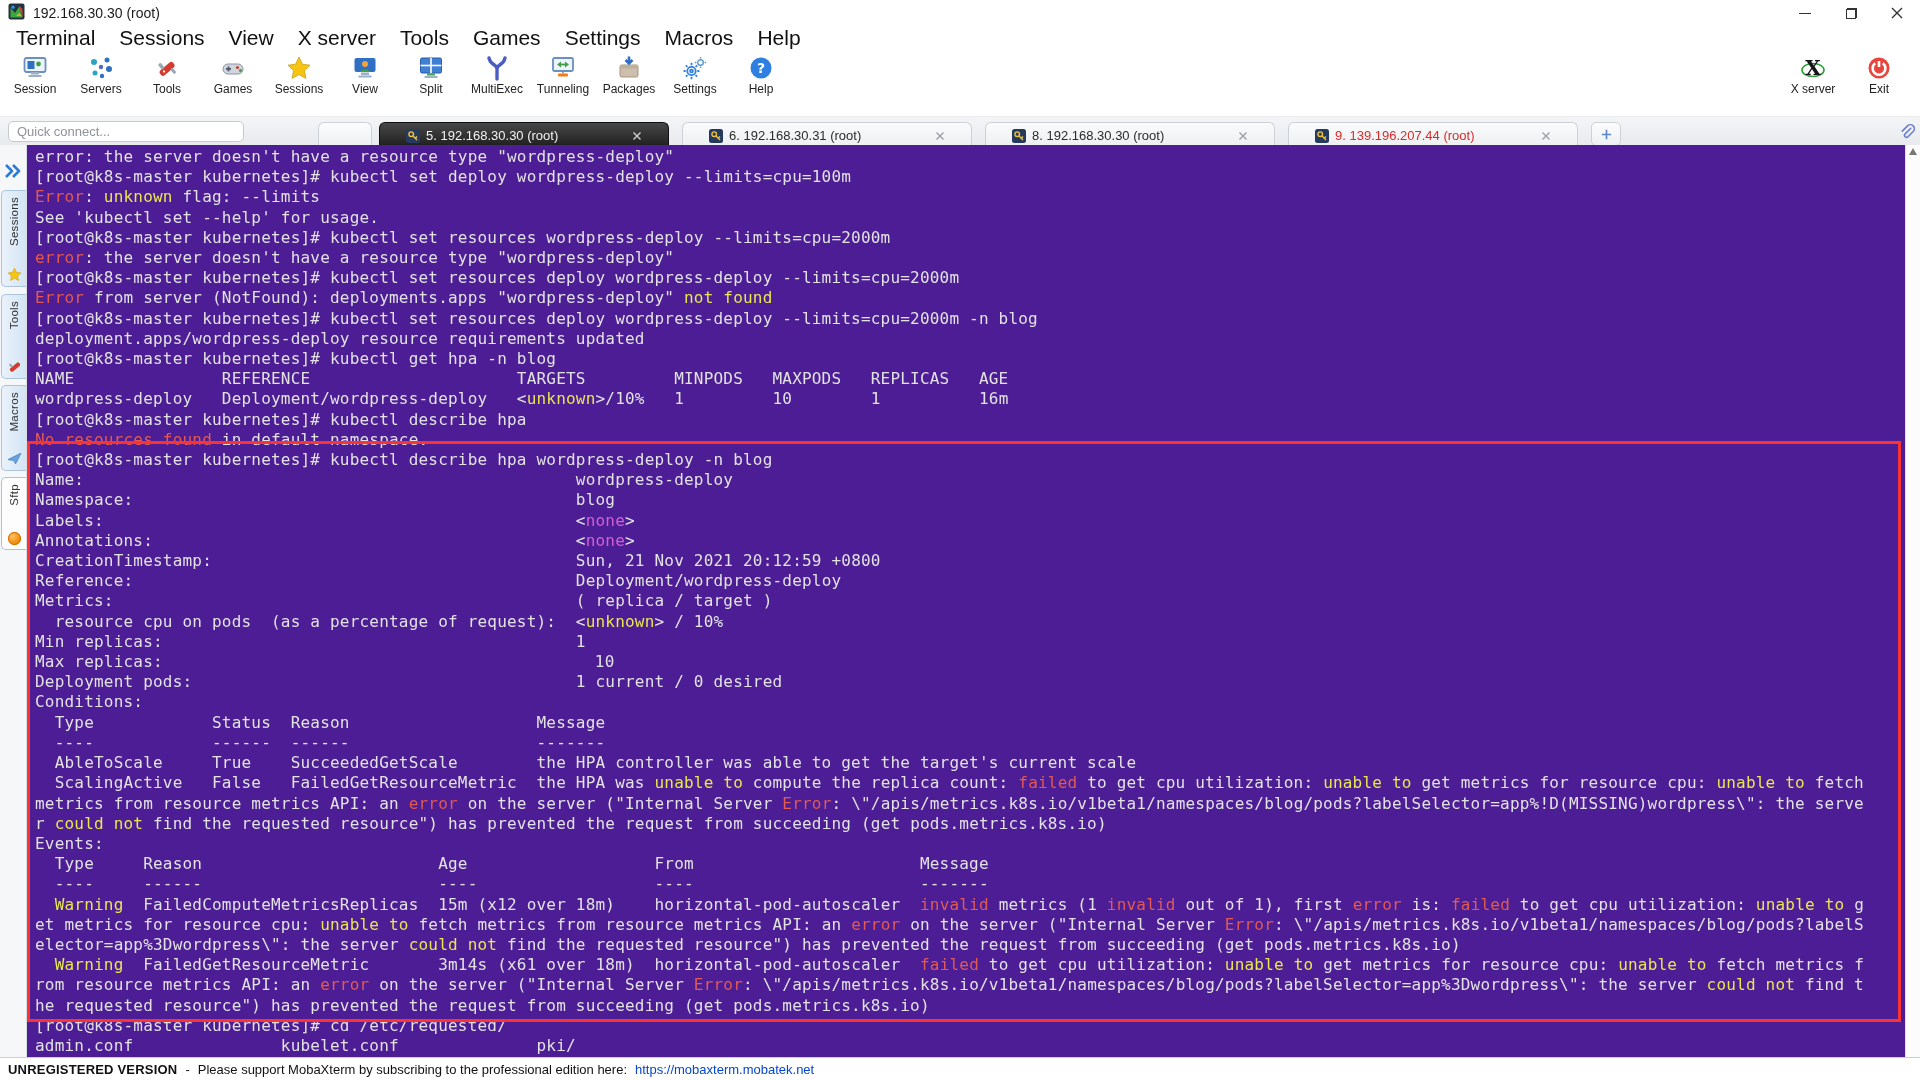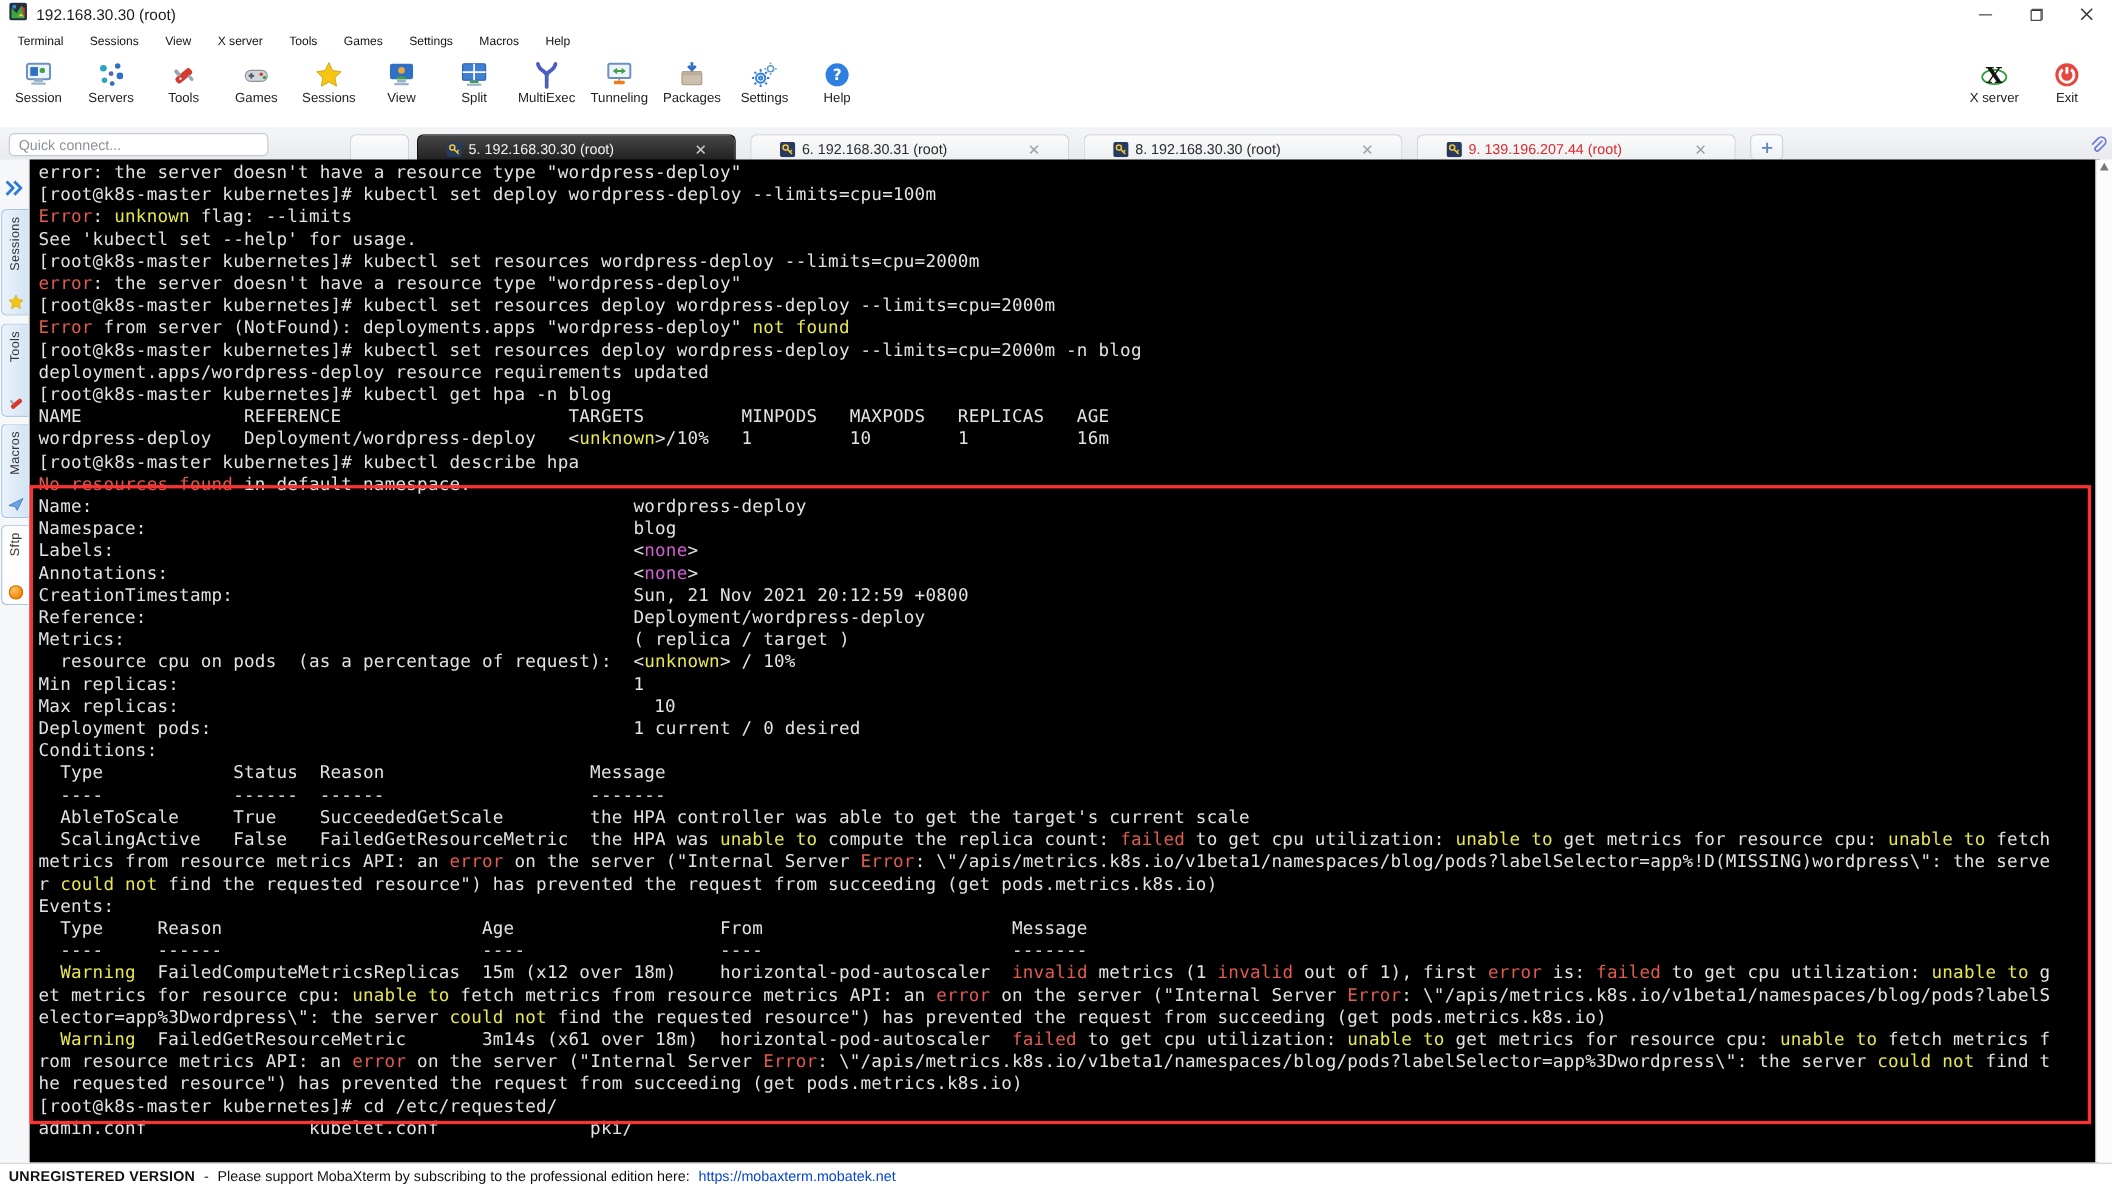--- a/index.html
+++ b/index.html
@@ -11,21 +11,21 @@
   .titlebar .title{font-size:14px;color:#1a1a1a;margin-left:8px;}
   .wincontrols{margin-left:auto;display:flex;height:100%;}
   .wc{width:46px;display:flex;align-items:center;justify-content:center;cursor:default;}
   .wc-min-glyph{width:12px;height:0;border-bottom:1.6px solid #333;}
   .wc-max-glyph{position:relative;width:11px;height:11px;}
   .wc-max-glyph .sq1{position:absolute;right:0;top:0;width:8px;height:8px;border:1.3px solid #333;background:#fff;}
   .wc-max-glyph .sq2{position:absolute;left:0;bottom:0;width:8px;height:8px;border:1.3px solid #333;background:#fff;}
 
   
   .menubar{height:24px;display:flex;align-items:center;padding-left:4px;background:#fff;}
-  .menu-item{padding:0 12px;font-size:11px;color:#111;}
+  .menu-item{padding:0 12px;font-size:21px;color:#111;}
 
   
   .toolbar{height:63px;display:flex;align-items:flex-start;padding:3px 2px 0 2px;background:#fff;border-bottom:1px solid #ececec;}
   .tool{width:66px;display:flex;flex-direction:column;align-items:center;cursor:default;}
   .ticon{height:29px;display:flex;align-items:center;justify-content:center;}
   .tlabel{font-size:12px;color:#222;margin-top:0;}
   .toolbar-right{margin-left:auto;display:flex;padding-right:6px;}
 
   
   .tabbar{height:31px;background:linear-gradient(#f4f5f7,#e7e9ed);position:relative;}
@@ -52,21 +52,21 @@
   .side-tab{position:absolute;left:1px;width:25px;border:1px solid #aac4de;border-right:none;border-radius:5px 0 0 5px;
     background:linear-gradient(90deg,#eaf2fb,#d3e4f4);display:flex;flex-direction:column;align-items:center;justify-content:space-between;
     box-sizing:border-box;padding:6px 0 4px 0;cursor:default;}
   .side-tab .vtext{writing-mode:vertical-rl;transform:rotate(180deg);font-size:11.5px;color:#333;letter-spacing:0.3px;}
   .side-tab.st-0{top:45px;height:97px;}
   .side-tab.st-1{top:149px;height:85px;}
   .side-tab.st-2{top:240px;height:86px;}
   .side-tab.st-3{top:332px;height:73px;background:#fdfdfd;}
   .globe{width:13px;height:13px;border-radius:50%;background:radial-gradient(circle at 35% 32%,#ffc266,#ee8400 70%,#c96a00);box-shadow:0 0 0 1px #d07000 inset;}
 
-  .terminal{position:absolute;left:27px;top:0;width:1882px;height:100%;background:#000000;
+  .terminal{position:absolute;left:27px;top:0;width:1882px;height:100%;background:#4c1d95;
     padding:2px 0 0 8px;box-sizing:border-box;overflow:hidden;cursor:text;}
   .tline{font-family:"DejaVu Sans Mono",monospace;font-size:16px;line-height:20.2px;letter-spacing:0.2px;white-space:pre;}
 
   .term-scrollbar{position:absolute;right:0;top:0;width:15px;height:100%;background:#fcfcfc;border-left:1px solid #e3e3e3;box-sizing:border-box;}
   .sb-up{position:absolute;top:3px;left:3px;width:0;height:0;border-left:4.5px solid transparent;border-right:4.5px solid transparent;border-bottom:7px solid #777;}
 
   .highlight-rect{position:absolute;left:27px;top:296px;width:1874px;height:581px;
     border:3px solid #fa3232;box-sizing:border-box;pointer-events:none;z-index:5;}
 
   
@@ -421,20 +421,21 @@
         <div class="tline"><span style="color: rgb(226, 90, 80);">error</span><span style="color: rgb(226, 226, 226);">: the server doesn't have a resource type "wordpress-deploy"</span></div>
         <div class="tline"><span style="color: rgb(226, 226, 226);">[root@k8s-master kubernetes]# kubectl set resources deploy wordpress-deploy --limits=cpu=2000m</span></div>
         <div class="tline"><span style="color: rgb(226, 90, 80);">Error</span><span style="color: rgb(226, 226, 226);"> from server (NotFound): deployments.apps "wordpress-deploy" </span><span style="color: rgb(231, 231, 80);">not found</span></div>
         <div class="tline"><span style="color: rgb(226, 226, 226);">[root@k8s-master kubernetes]# kubectl set resources deploy wordpress-deploy --limits=cpu=2000m -n blog</span></div>
         <div class="tline"><span style="color: rgb(226, 226, 226);">deployment.apps/wordpress-deploy resource requirements updated</span></div>
         <div class="tline"><span style="color: rgb(226, 226, 226);">[root@k8s-master kubernetes]# kubectl get hpa -n blog</span></div>
         <div class="tline"><span style="color: rgb(226, 226, 226);">NAME               REFERENCE                     TARGETS         MINPODS   MAXPODS   REPLICAS   AGE</span></div>
         <div class="tline"><span style="color: rgb(226, 226, 226);">wordpress-deploy   Deployment/wordpress-deploy   &lt;</span><span style="color: rgb(231, 231, 80);">unknown</span><span style="color: rgb(226, 226, 226);">&gt;/10%   1         10        1          16m</span></div>
         <div class="tline"><span style="color: rgb(226, 226, 226);">[root@k8s-master kubernetes]# kubectl describe hpa</span></div>
         <div class="tline"><span style="color: rgb(226, 90, 80);">No resources found</span><span style="color: rgb(226, 226, 226);"> in default namespace.</span></div>
+        <div class="tline"><span style="color: rgb(226, 226, 226);">[root@k8s-master kubernetes]# kubectl describe hpa wordpress-deploy -n blog</span></div>
         <div class="tline"><span style="color: rgb(226, 226, 226);">Name:                                                  </span><span style="color: rgb(226, 226, 226);">wordpress-deploy</span></div>
         <div class="tline"><span style="color: rgb(226, 226, 226);">Namespace:                                             </span><span style="color: rgb(226, 226, 226);">blog</span></div>
         <div class="tline"><span style="color: rgb(226, 226, 226);">Labels:                                                </span><span style="color: rgb(226, 226, 226);">&lt;</span><span style="color: rgb(212, 95, 212);">none</span><span style="color: rgb(226, 226, 226);">&gt;</span></div>
         <div class="tline"><span style="color: rgb(226, 226, 226); text-align: right;">Annotations:                                           </span><span style="color: rgb(226, 226, 226);">&lt;</span><span style="color: rgb(212, 95, 212);">none</span><span style="color: rgb(226, 226, 226);">&gt;</span></div>
         <div class="tline"><span style="color: rgb(226, 226, 226); text-align: right;">CreationTimestamp:                                     </span><span style="color: rgb(226, 226, 226);">Sun, 21 Nov 2021 20:12:59 +0800</span></div>
         <div class="tline"><span style="color: rgb(226, 226, 226);">Reference:                                             </span><span style="color: rgb(226, 226, 226);">Deployment/wordpress-deploy</span></div>
         <div class="tline"><span style="color: rgb(226, 226, 226);">Metrics:                                               </span><span style="color: rgb(226, 226, 226);">( replica / target )</span></div>
         <div class="tline"><span style="color: rgb(226, 226, 226);">  resource cpu on pods  (as a percentage of request):  </span><span style="color: rgb(226, 226, 226);">&lt;</span><span style="color: rgb(231, 231, 80);">unknown</span><span style="color: rgb(226, 226, 226);">&gt; / 10%</span></div>
         <div class="tline"><span style="color: rgb(226, 226, 226);">Min replicas:                                          </span><span style="color: rgb(226, 226, 226);">1</span></div>
         <div class="tline"><span style="color: rgb(226, 226, 226);">Max replicas:                                          </span><span style="color: rgb(226, 226, 226); margin-left: 19px;">10</span></div>

